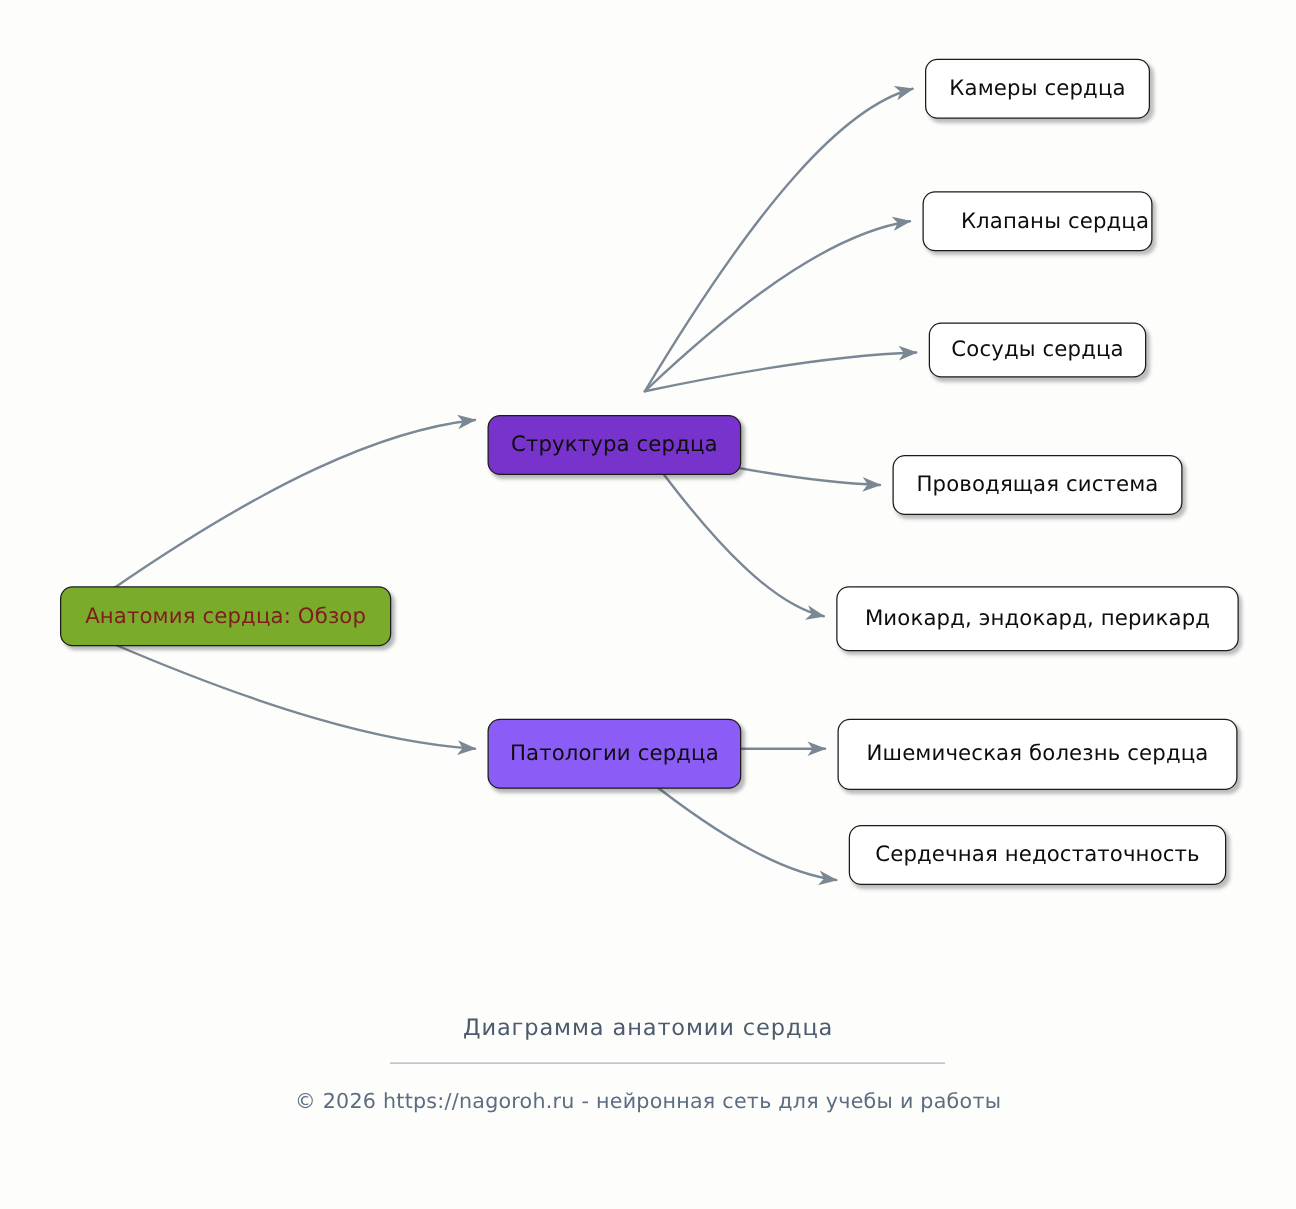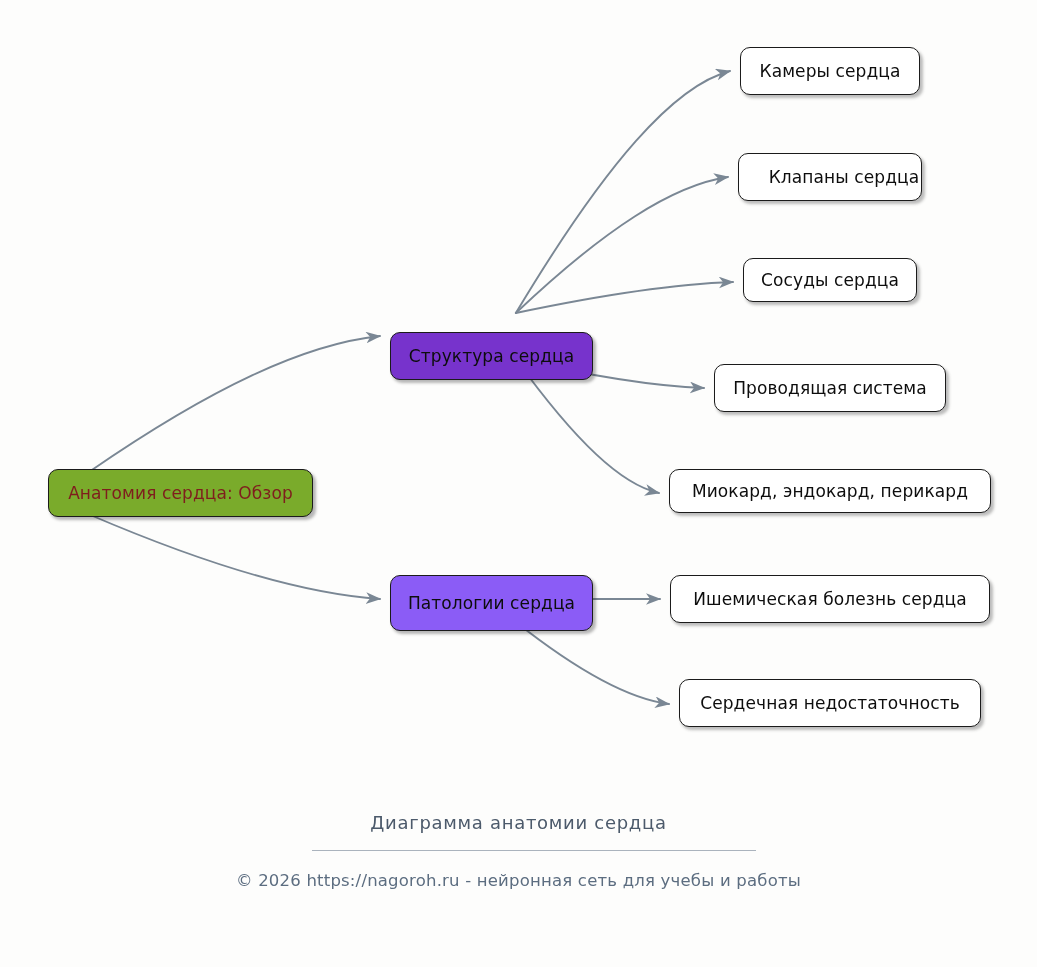--- a/index.html
+++ b/index.html
@@ -141,29 +141,29 @@
     </div>
 
   <div class="node node-leaf" style="left: 743px; top: 258px; width: 174px; height: 44px; background: rgb(255, 255, 255); color: rgb(13, 13, 13);">
       <span>Сосуды сердца</span>
     </div>
 
   <div class="node node-leaf" style="left: 714px; top: 364px; width: 232px; height: 48px; background: rgb(255, 255, 255); color: rgb(13, 13, 13);">
       <span>Проводящая система</span>
     </div>
 
-  <div class="node node-leaf" style="left: 669px; top: 469px; width: 322px; height: 44px; background: rgb(255, 255, 255); color: rgb(13, 13, 13);">
+  <div class="node node-leaf" style="left: 669px; top: 469px; width: 322px; height: 52px; background: rgb(255, 255, 255); color: rgb(13, 13, 13);">
       <span>Миокард, эндокард, перикард</span>
     </div>
 
-  <div class="node node-leaf" style="left: 670px; top: 575px; width: 320px; height: 48px; background: rgb(255, 255, 255); color: rgb(13, 13, 13);">
+  <div class="node node-leaf" style="left: 670px; top: 575px; width: 320px; height: 57px; background: rgb(255, 255, 255); color: rgb(13, 13, 13);">
       <span>Ишемическая болезнь сердца</span>
     </div>
 
-  <div class="node node-leaf" style="left: 679px; top: 679px; width: 302px; height: 48px; background: rgb(255, 255, 255); color: rgb(13, 13, 13);">
+  <div class="node node-leaf" style="left: 679px; top: 660px; width: 302px; height: 48px; background: rgb(255, 255, 255); color: rgb(13, 13, 13);">
       <span>Сердечная недостаточность</span>
     </div>
 
   <div class="footer footer-title">Диаграмма анатомии сердца</div>
 
   <div class="footer-rule"></div>
 
   <div class="footer footer-credit">© 2026 https://nagoroh.ru - нейронная сеть для учебы и работы</div>
 
 </div>

